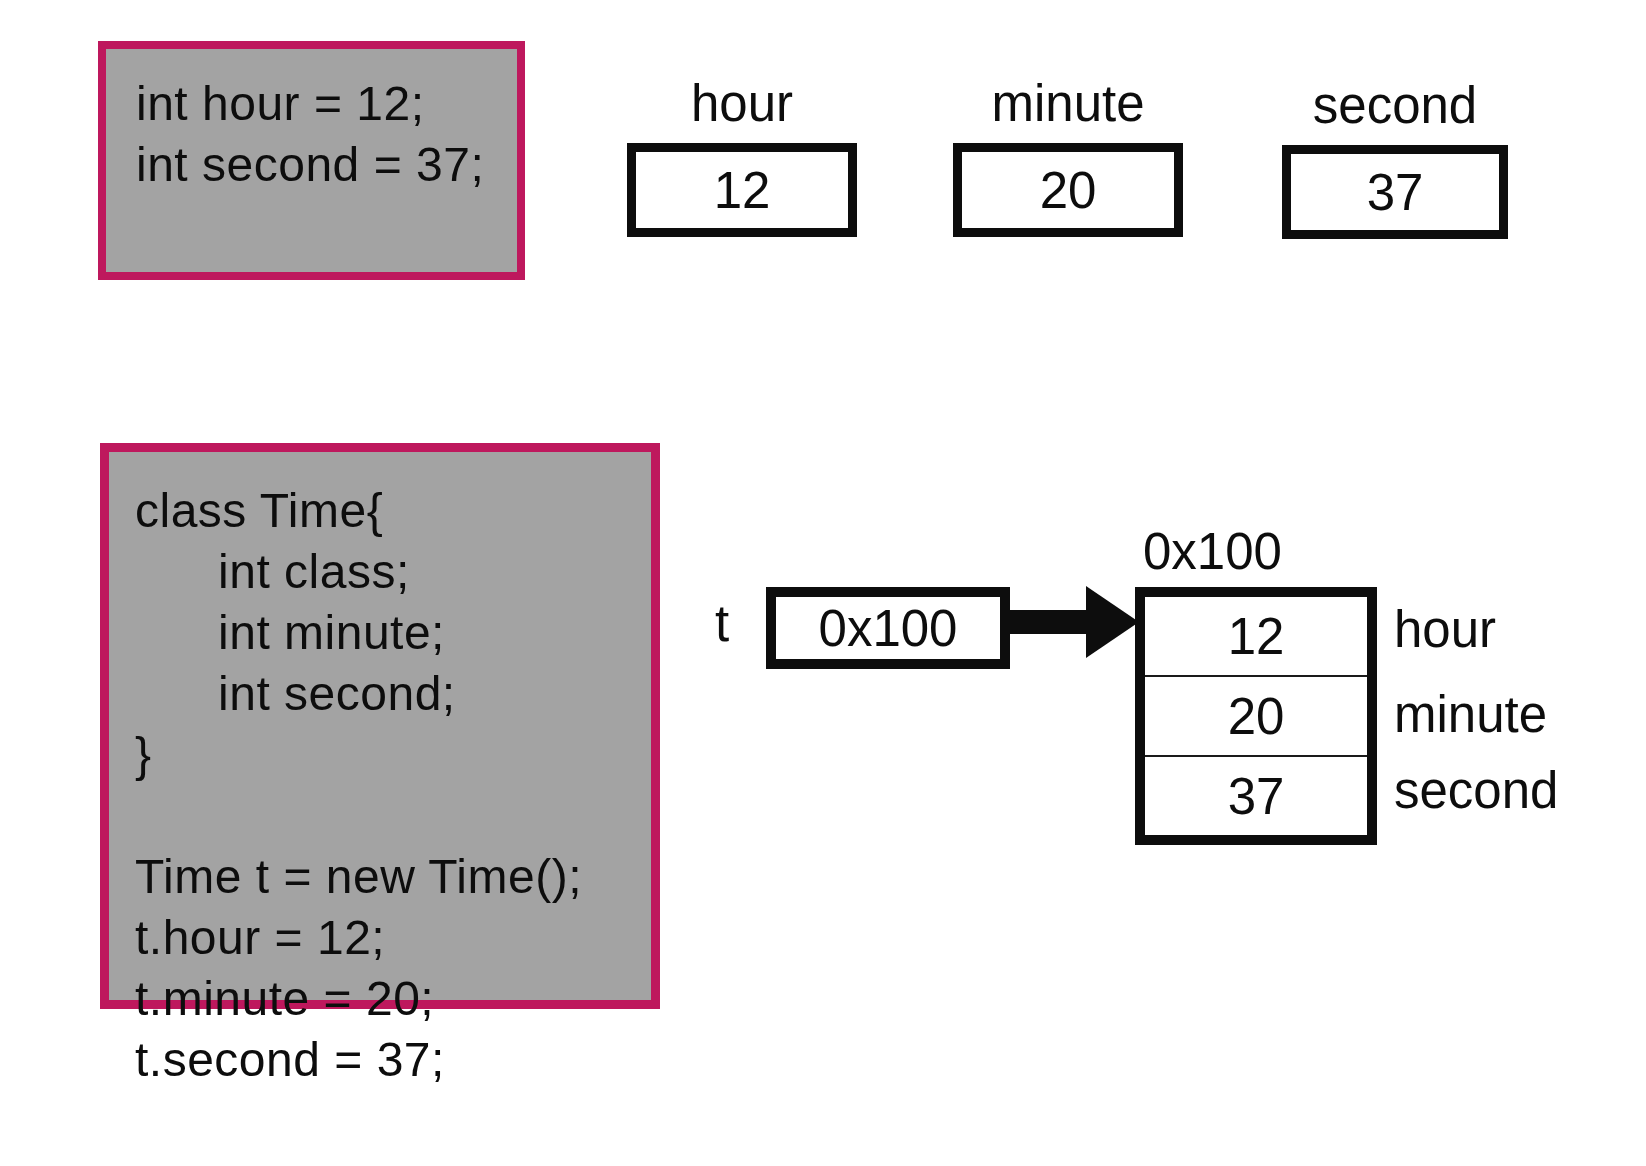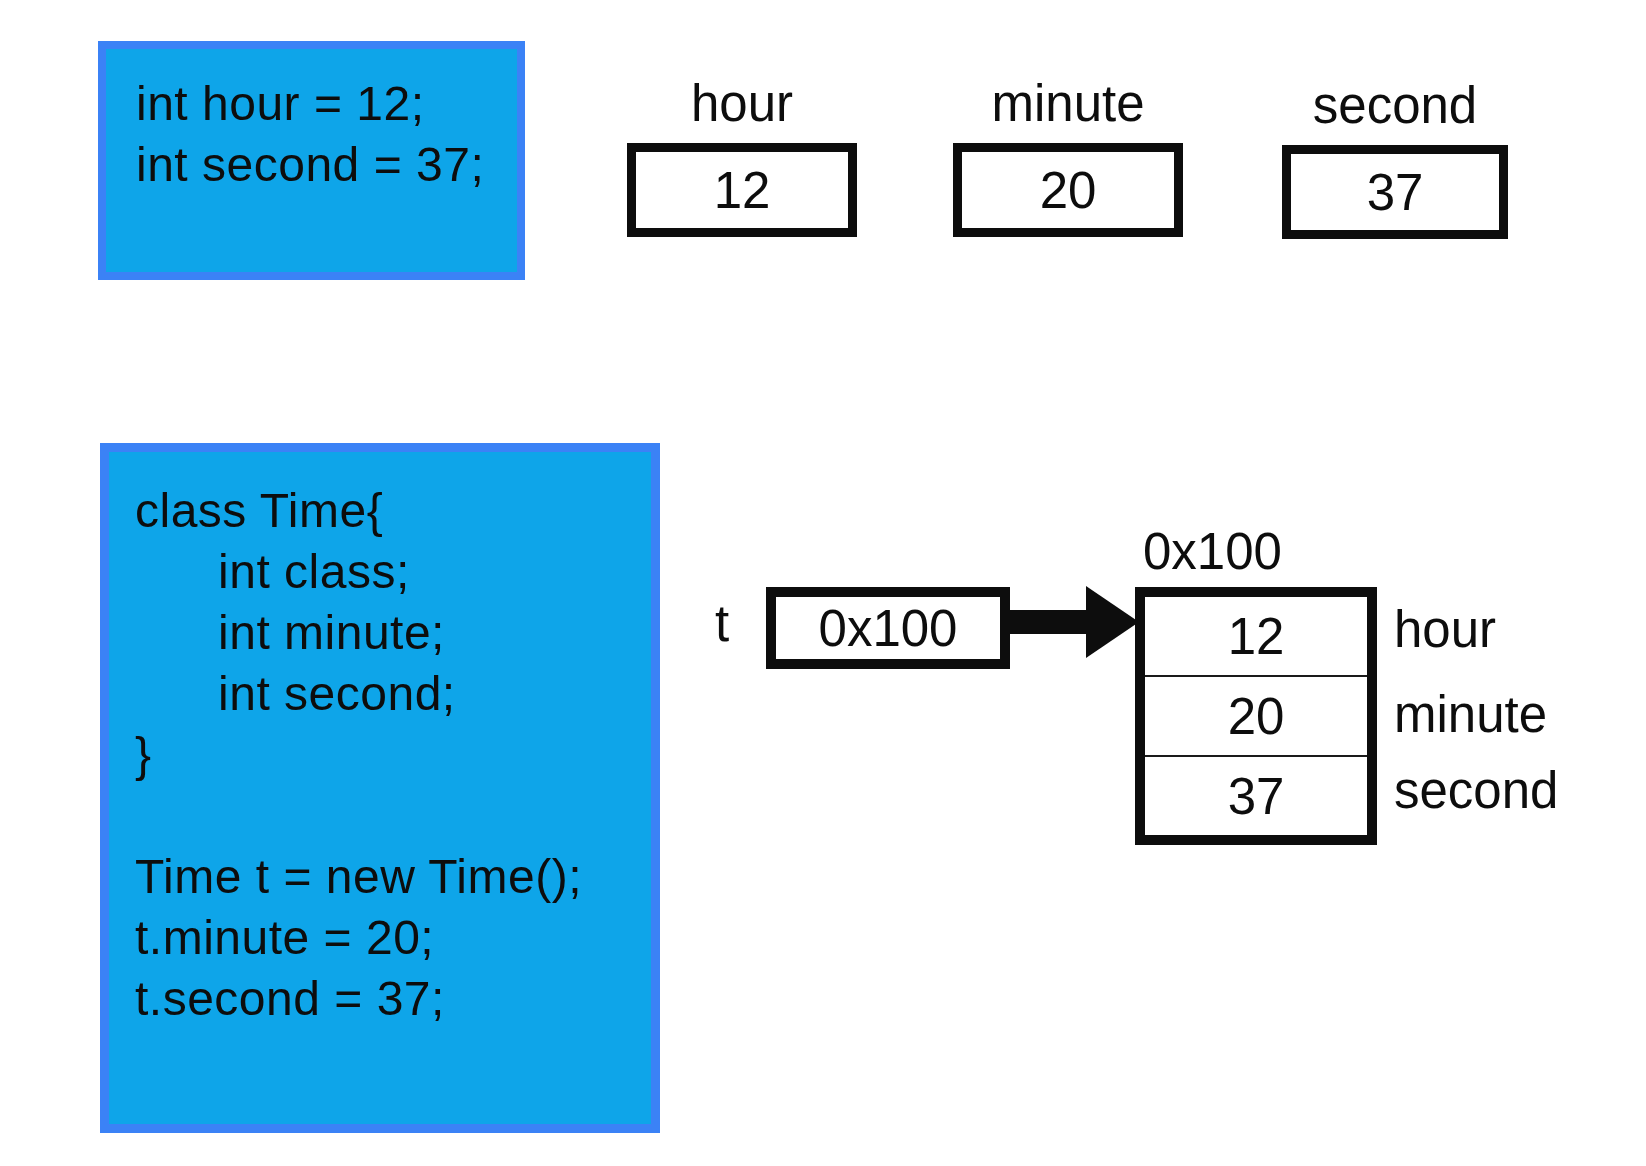--- a/index.html
+++ b/index.html
@@ -8,25 +8,25 @@
     width:1646px;height:1166px;
     background:#ffffff;
     font-family:"Liberation Sans","DejaVu Sans",sans-serif;
     color:#0d0d0d;
     overflow:hidden;
   }
   
   .code-box{
     position:absolute;
     box-sizing:border-box;
-    border:8px solid #3b82f6;
-    background:#0ea5e9;
+    border:8px solid #be185d;
+    background:#a3a3a3;
   }
   .code-box.primitive{left:98px;top:41px;width:427px;height:239px;padding:24px 0 0 30px;}
-  .code-box.object{left:100px;top:443px;width:560px;height:690px;border-width:9px;padding:28px 0 0 26px;}
+  .code-box.object{left:100px;top:443px;width:560px;height:566px;border-width:9px;padding:28px 0 0 26px;}
   .code-line{
     font-size:48px;line-height:61px;min-height:61px;
     white-space:pre;tab-size:6;-moz-tab-size:6;
     letter-spacing:0.5px;
   }
   
   .var-group{position:absolute;}
   .vg0{left:627px;top:76px;width:230px;}
   .vg1{left:953px;top:76px;width:230px;}
   .vg2{left:1282px;top:78px;width:226px;}
@@ -101,20 +101,21 @@
   </div>
 
   <div class="code-box object">
     <div class="code-line">class Time{</div>
     <div class="code-line">	int class;</div>
     <div class="code-line">	int minute;</div>
     <div class="code-line">	int second;</div>
     <div class="code-line">}</div>
     <div class="code-line"></div>
     <div class="code-line">Time t = new Time();</div>
+    <div class="code-line">t.hour = 12;</div>
     <div class="code-line">t.minute = 20;</div>
     <div class="code-line">t.second = 37;</div>
   </div>
 
   <div class="t-label">t</div>
   <div class="t-box">
     <span>0x100</span>
   </div>
 
   <svg class="arrow" width="134" height="76" viewBox="0 0 134 76" aria-hidden="true">

